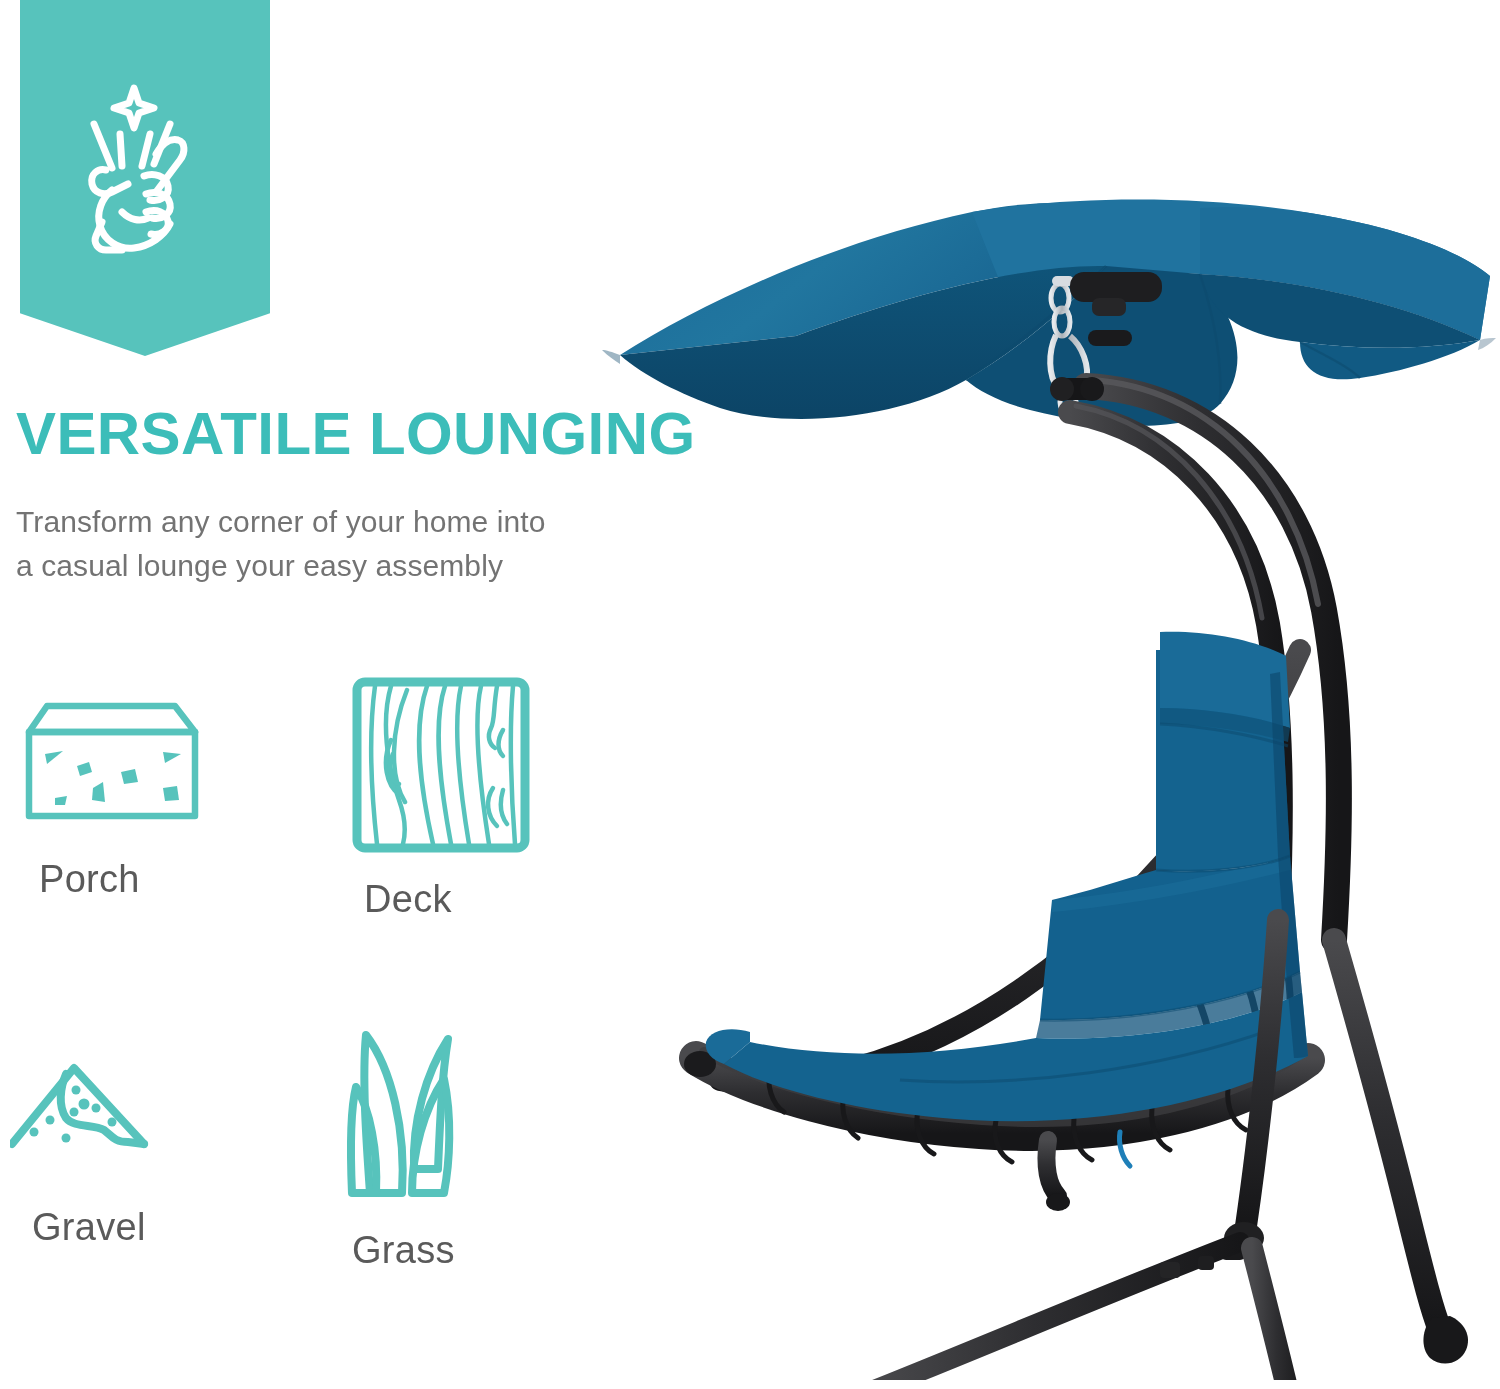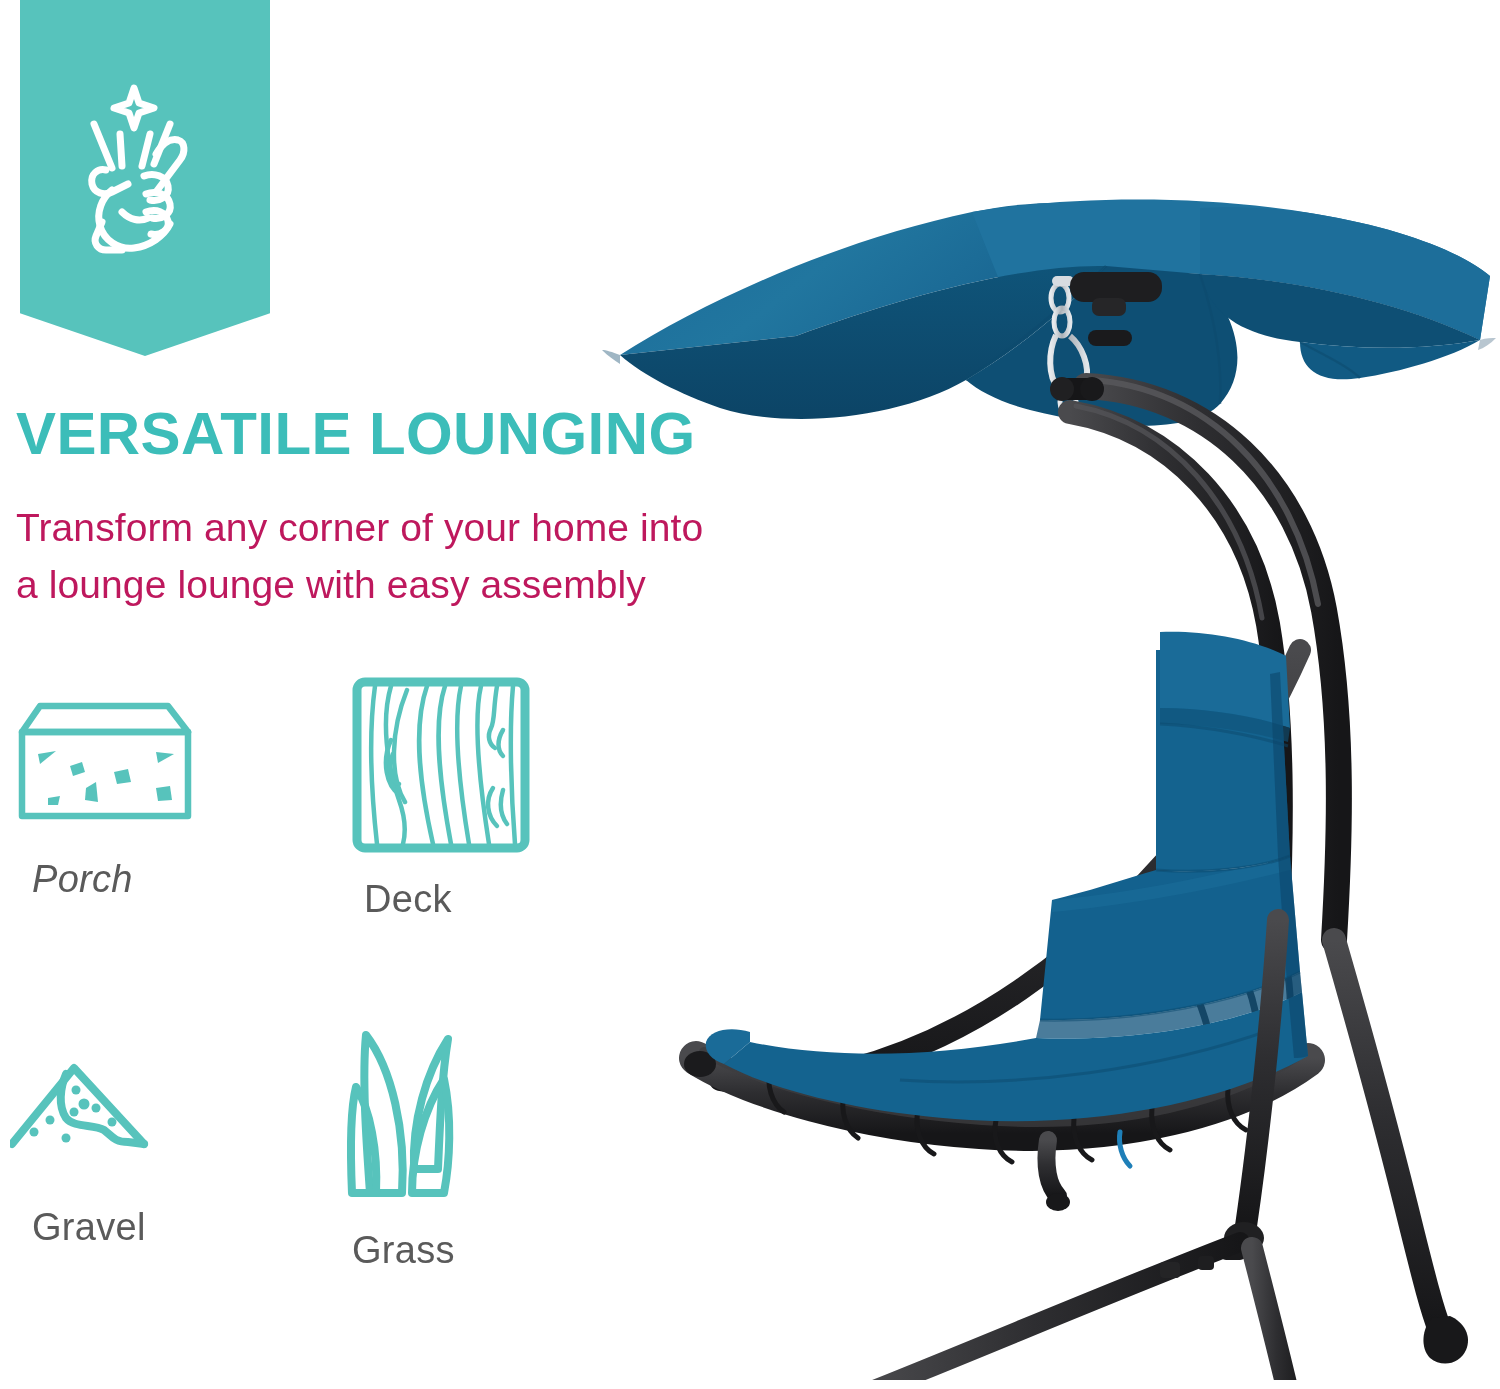--- a/index.html
+++ b/index.html
@@ -22,29 +22,29 @@
   .flag-icon { position: absolute; left: 52px; top: 72px; width: 146px; height: 190px; }
 
   
   .headline {
     position: absolute; left: 16px; top: 404px;
     font-size: 60px; line-height: 1.0; letter-spacing: 0.4px;
     font-weight: 700; color: #3CBDB9; white-space: nowrap;
   }
   .subhead {
     position: absolute; left: 16px; top: 500px;
-    font-size: 39px; line-height: 1.45; font-weight: 300;
-    color: #be185d; letter-spacing: 0.1px;
+    font-size: 30px; line-height: 1.45; font-weight: 300;
+    color: #737373; letter-spacing: 0.1px;
   }
   .subhead span { display: block; }
 
   
   .features { position: absolute; left: 0; top: 670px; width: 620px; height: 700px; }
   .feat { position: absolute; width: 280px; }
-  .feat-porch  { left: 10px;  top: 20px; font-style: italic; }
+  .feat-porch  { left: 17px;  top: 20px; }
   .feat-deck   { left: 342px; top: 0px; }
   .feat-gravel { left: 10px;  top: 372px; }
   .feat-grass  { left: 330px; top: 355px; }
   .feat-ico { width: 200px; height: 190px; display: block; }
   .feat-ico.small { height: 150px; }
   .feat-label {
     font-size: 38px; font-weight: 300; color: #5A5A5A;
     letter-spacing: 0.3px; margin-top: 18px; padding-left: 22px;
   }
   .feat-gravel .feat-label, .feat-grass .feat-label { margin-top: 14px; }
@@ -83,21 +83,21 @@
         <path d="M30 150 L24 164 C21 171 26 178 34 178 L50 178"></path>
 
         <path d="M50 140 C58 148 68 150 76 146"></path>
       </g>
     </svg>
   </div>
 
   <div class="headline">VERSATILE LOUNGING</div>
   <div class="subhead">
     <span>Transform any corner of your home into</span>
-    <span>a lounge lounge with easy assembly</span>
+    <span>a casual lounge your easy assembly</span>
   </div>
 
   <div class="features">
 
     <div class="feat feat-porch">
       <svg class="feat-ico small" viewBox="0 0 200 150">
         <g fill="none" stroke="#57C3BC" stroke-width="6.5" stroke-linejoin="round" stroke-linecap="round">
           <path d="M12 42 L30 16 L158 16 L178 42 Z"></path>
           <path d="M12 42 L12 126 L178 126 L178 42 Z"></path>
         </g>

